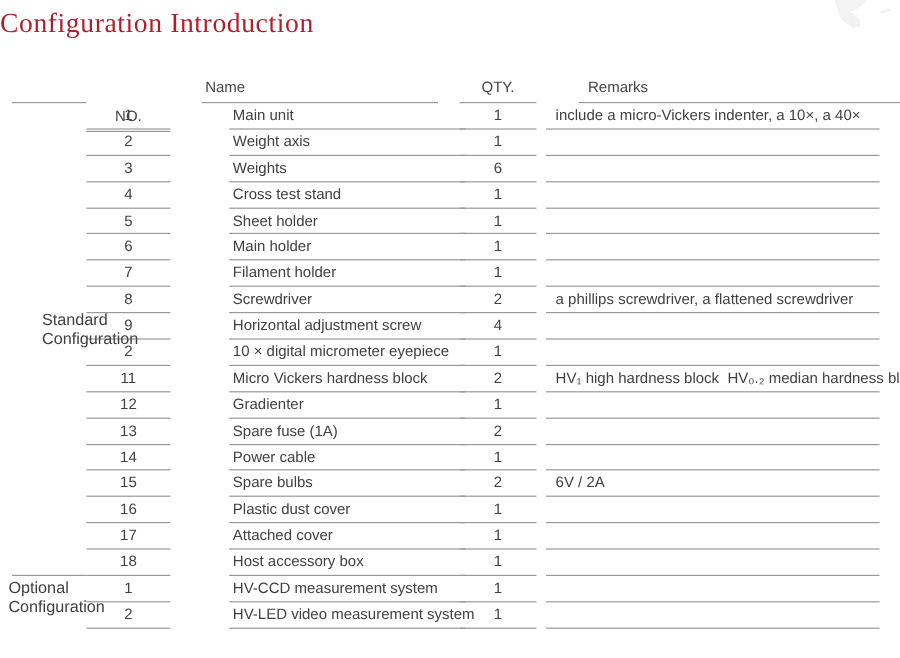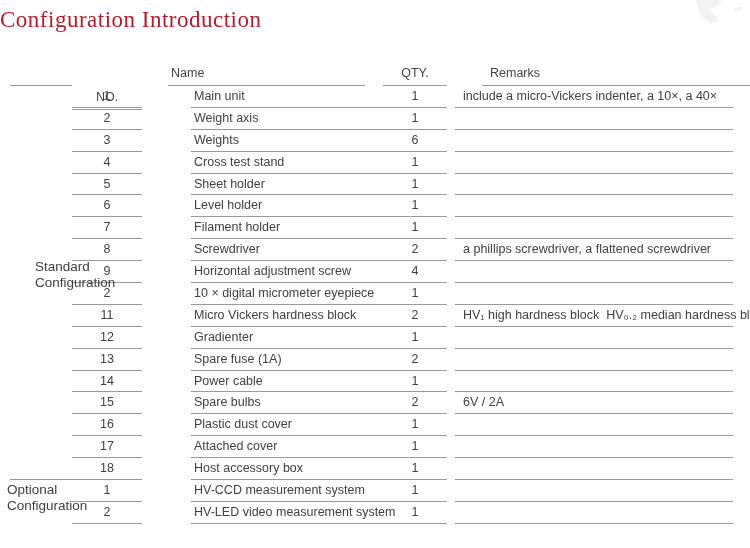--- a/index.html
+++ b/index.html
@@ -158,21 +158,21 @@
 
   <div class="trow">
     <div class="cell c-no">5</div>
     <div class="cell c-name">Sheet holder</div>
     <div class="cell c-qty">1</div>
     <div class="cell c-remarks"></div>
   </div>
 
   <div class="trow">
     <div class="cell c-no">6</div>
-    <div class="cell c-name">Level holder</div>
+    <div class="cell c-name">Main holder</div>
     <div class="cell c-qty">1</div>
     <div class="cell c-remarks"></div>
   </div>
 
   <div class="trow">
     <div class="cell c-no">7</div>
     <div class="cell c-name">Filament holder</div>
     <div class="cell c-qty">1</div>
     <div class="cell c-remarks"></div>
   </div>

